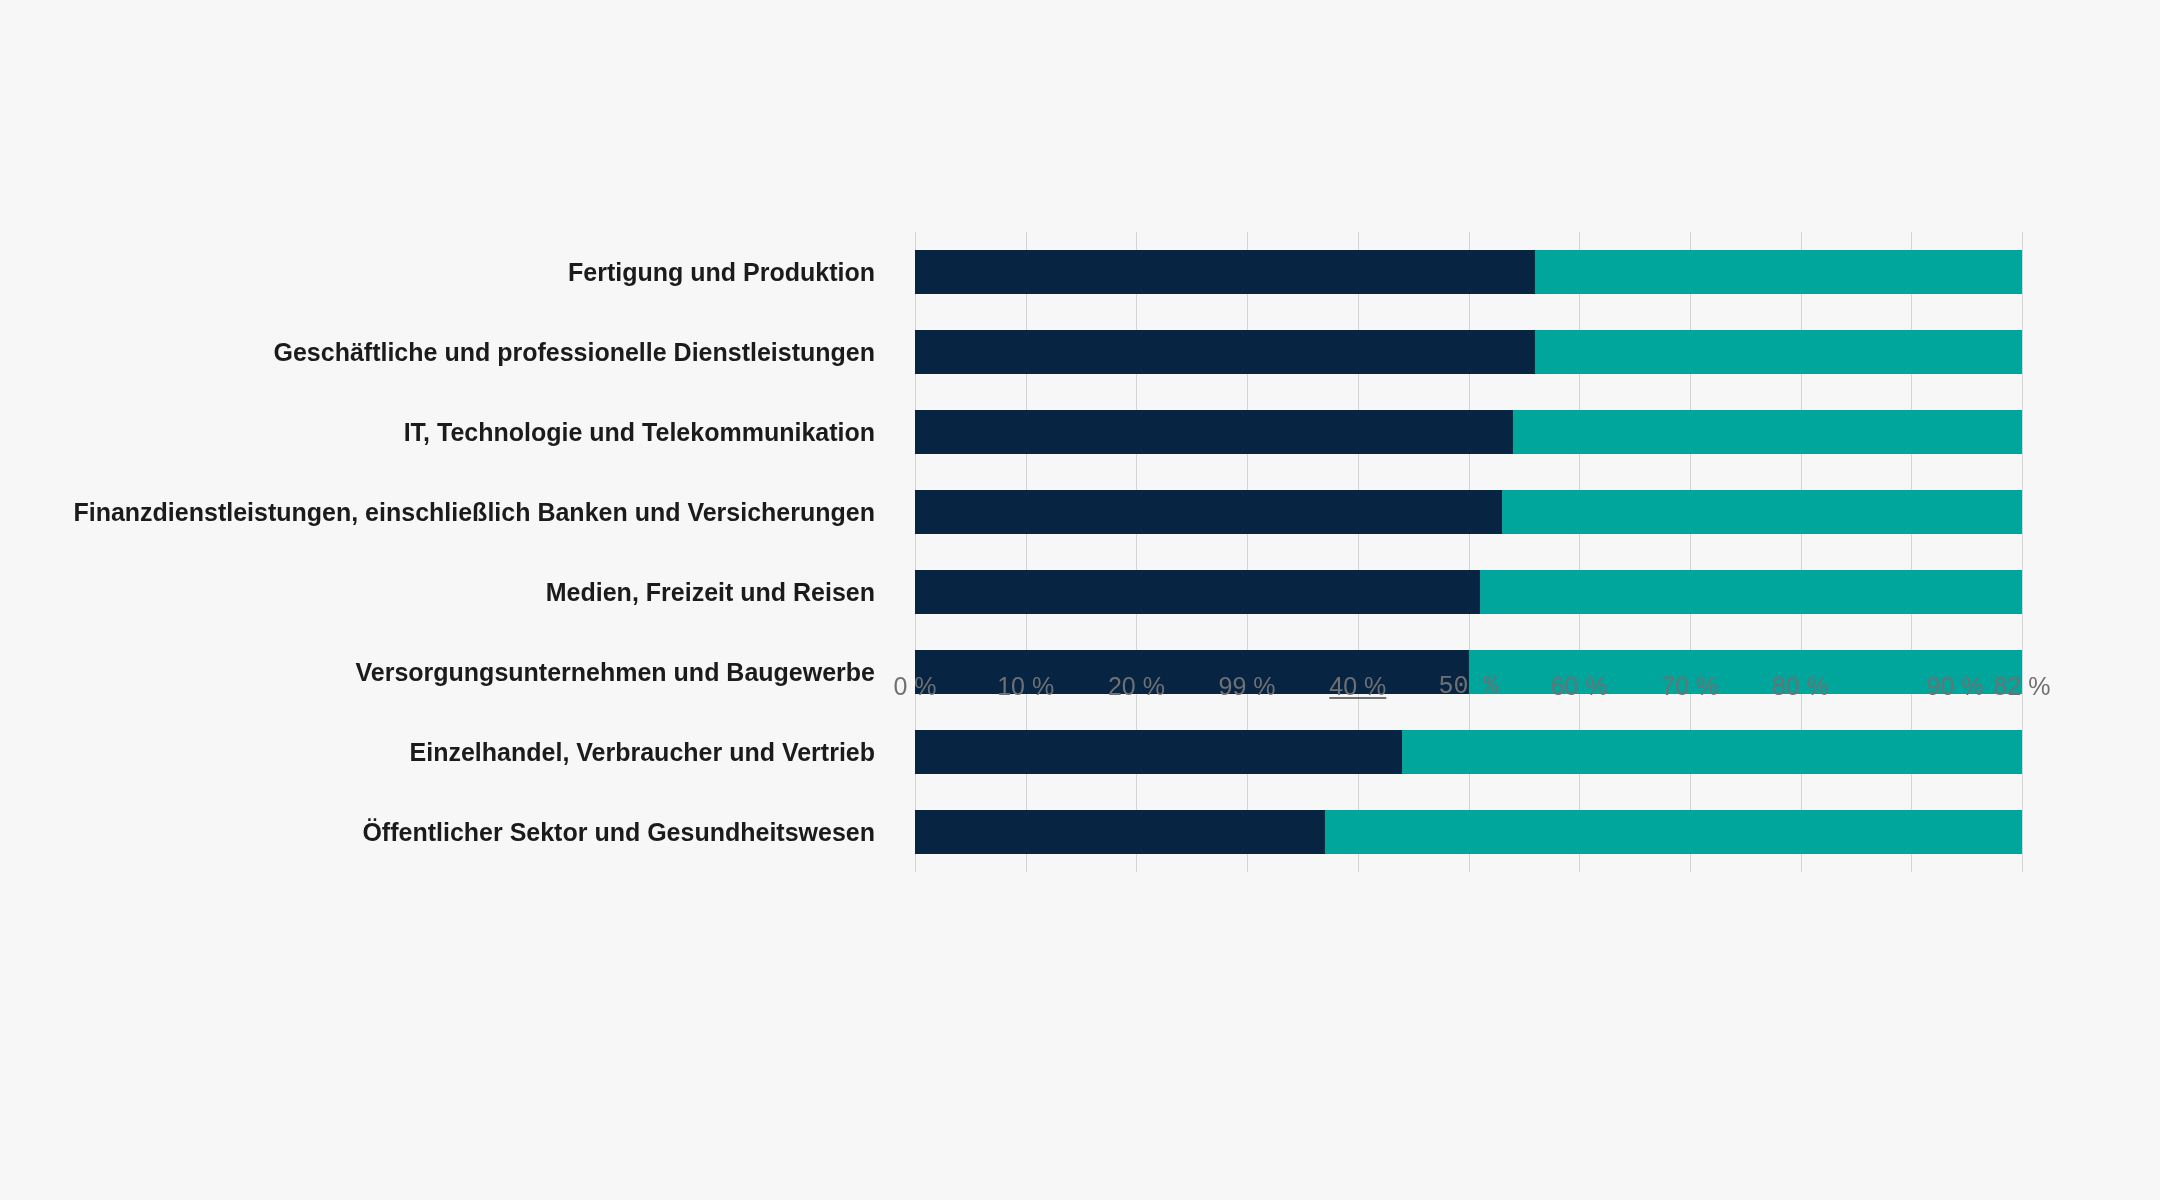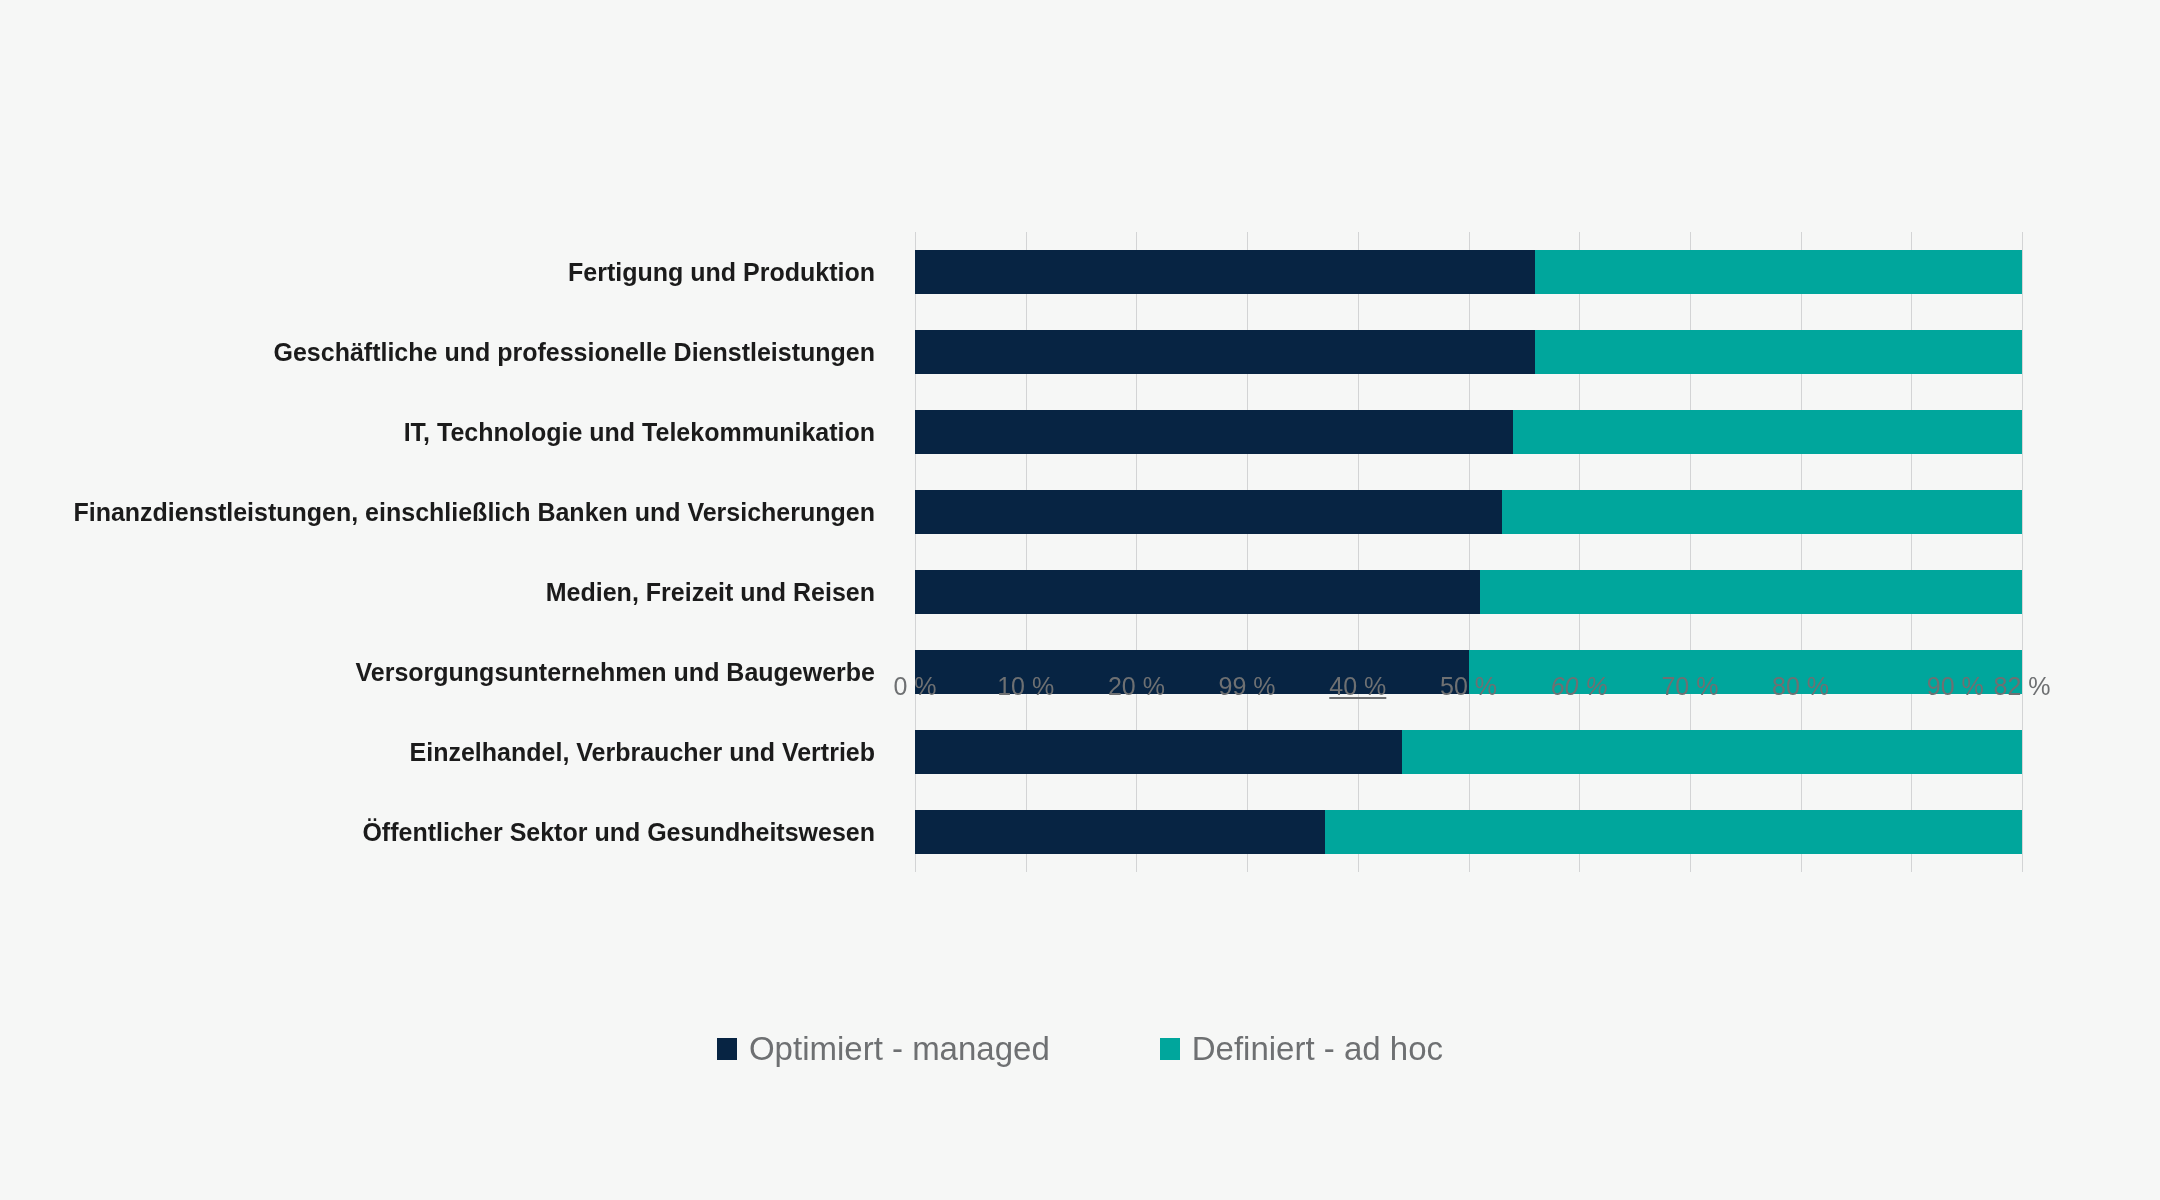--- a/index.html
+++ b/index.html
@@ -176,32 +176,22 @@
     </div>
 
   </div>
 
   <div class="axis" id="axis">
       <div class="tick-label" style="left: 0%;">0 %</div>
       <div class="tick-label" style="left: 10%;">10 %</div>
       <div class="tick-label" style="left: 20%;">20 %</div>
       <div class="tick-label" style="left: 30%;">99 %</div>
       <div class="tick-label" style="left: 40%; text-decoration: underline;">40 %</div>
-      <div class="tick-label" style="left: 50%;">50 %</div>
-      <div class="tick-label" style="left: 60%; font-style: italic;">60 %</div>
+      <div class="tick-label" style="left: 50%; font-family: Liberation Mono, monospace;">50 %</div>
+      <div class="tick-label" style="left: 60%;">60 %</div>
       <div class="tick-label" style="left: 70%;">70 %</div>
       <div class="tick-label" style="left: 80%;">80 %</div>
       <div class="tick-label" style="left: 90%; margin-left: 44px;">90 %</div>
       <div class="tick-label" style="left: 100%;">82 %</div>
     </div>
 
-  <div class="legend" id="legend">
-      <div class="legend-item">
-        <span class="legend-swatch" style="background: rgb(7, 36, 67);"></span>
-        <span class="legend-text">Optimiert - managed</span>
-      </div>
-      <div class="legend-item">
-        <span class="legend-swatch" style="background: rgb(0, 166, 156);"></span>
-        <span class="legend-text">Definiert - ad hoc</span>
-      </div>
-    </div>
 
 </div>
 
 </body></html>

